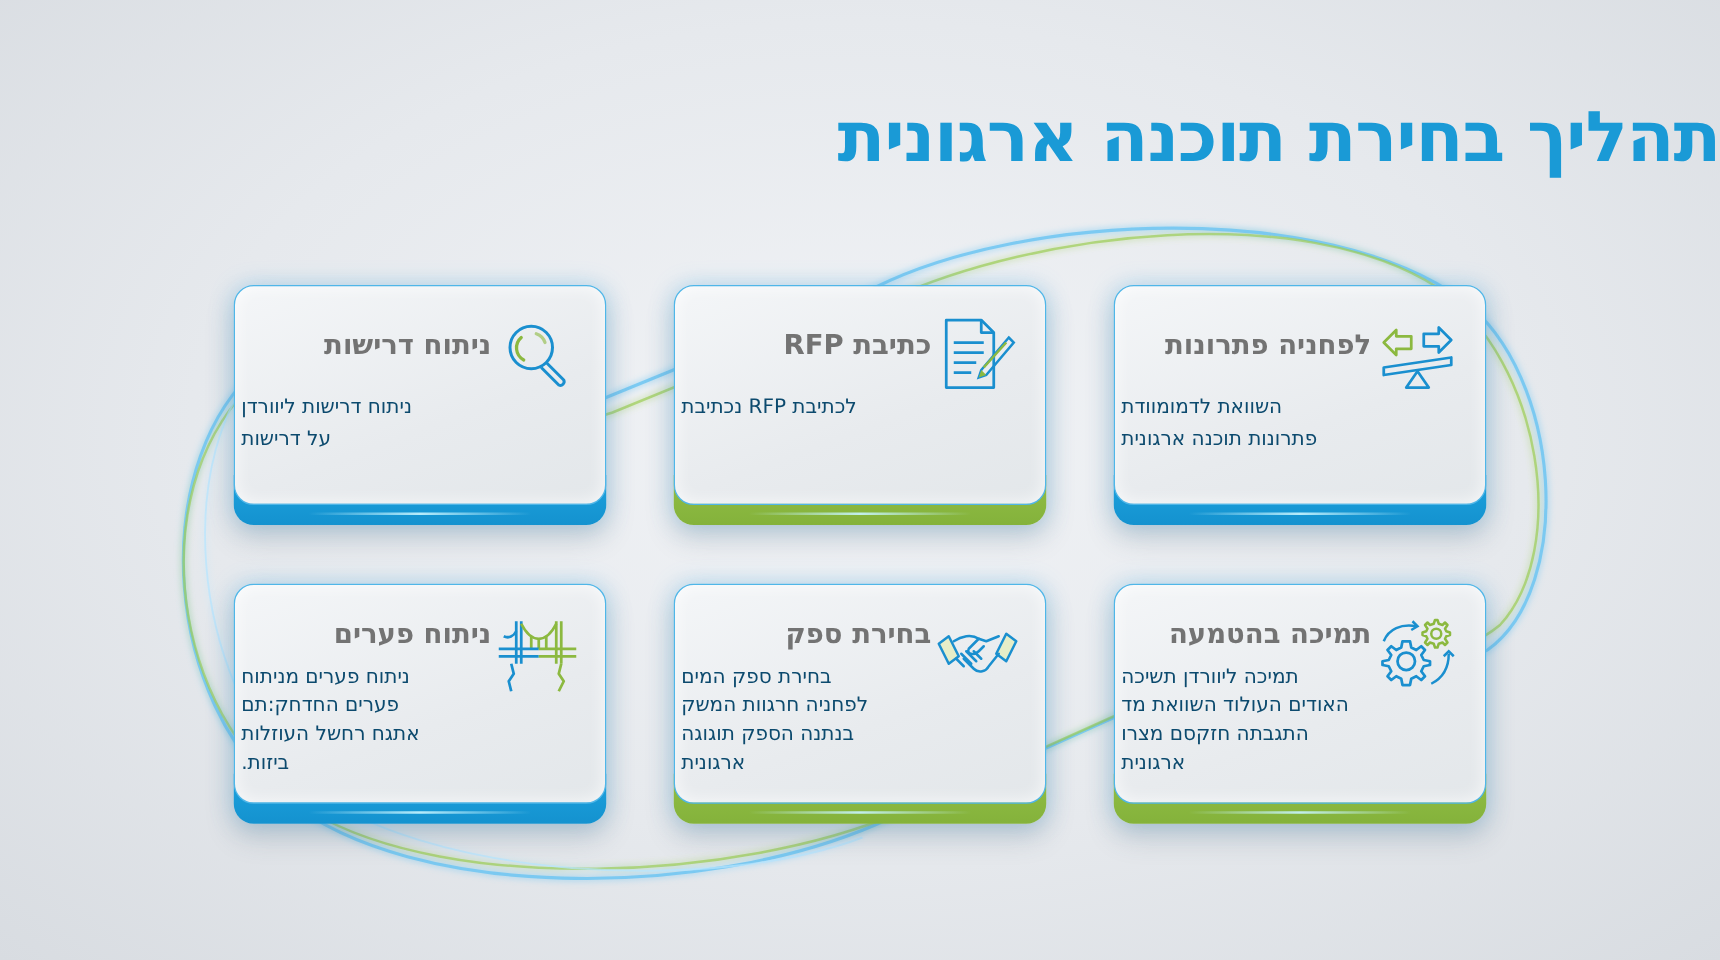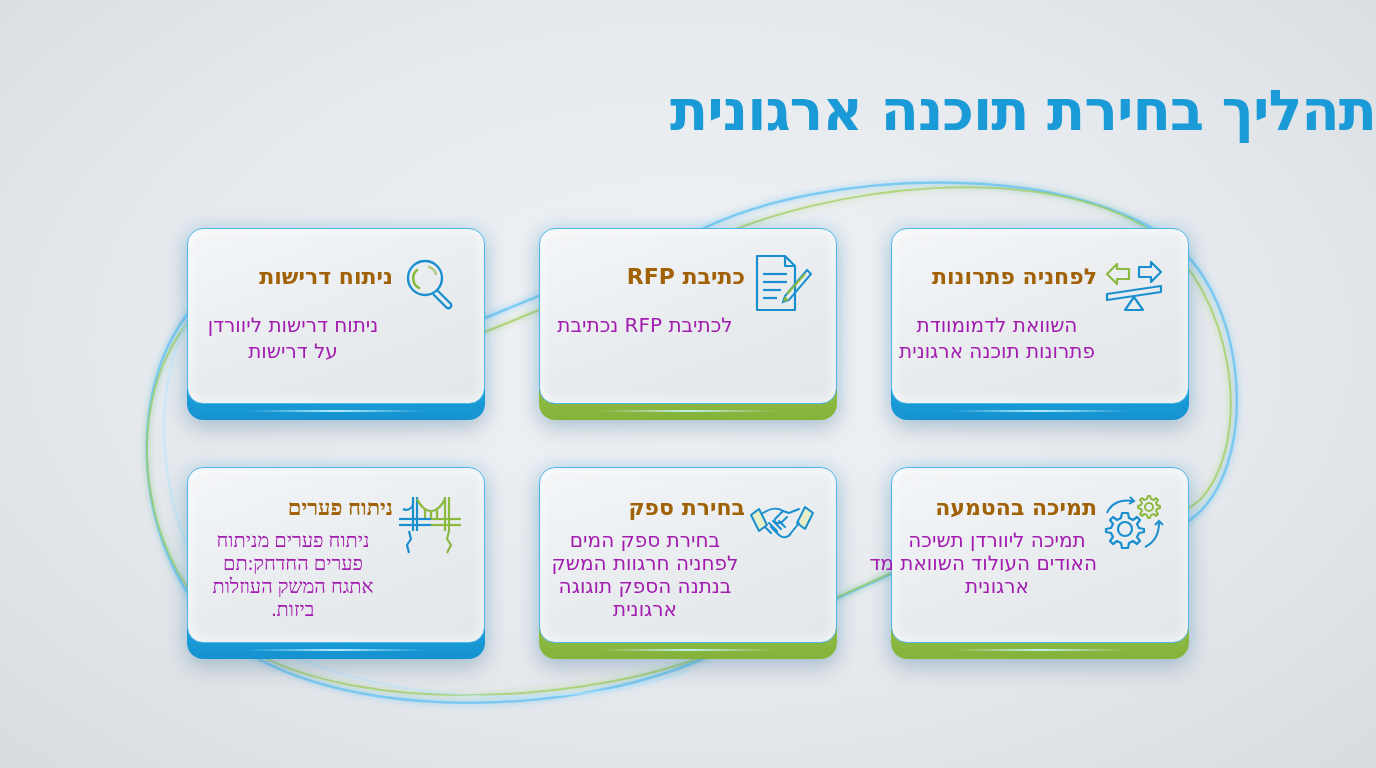--- a/index.html
+++ b/index.html
@@ -81,33 +81,33 @@
     top: 24px;
     width: 66px;
     height: 66px;
   }
   .card .heading {
     position: absolute;
     right: 92px;
     top: 36px;
     font-weight: bold;
     font-size: 22px;
-    color: #a16207;
+    color: #737373;
     white-space: nowrap;
   }
   .card.tall .heading { top: 28px; }
   .card .desc {
     position: absolute;
     right: 92px;
     top: 84px;
-    font-size: 20px;
+    font-size: 16px;
     line-height: 26px;
-    color: #a21caf;
+    color: #0c4a6e;
     width: 200px;
-    text-align: center;
+    text-align: left;
   }
   .card.tall .desc { top: 62px; line-height: 23px; }
   .card .desc span { display: block; white-space: nowrap; }
 </style>
 </head>
 <body>
 
 <h1 class="title">תהליך בחירת תוכנה ארגונית</h1>
 
 <svg class="loop" viewBox="0 0 1376 768">
@@ -193,20 +193,21 @@
     </g>
     <path d="M6 22 C10 12, 20 8, 32 10" fill="none" stroke="#1a8fcf" stroke-width="2"></path>
     <path d="M29 6 L33 10 L28 13" fill="none" stroke="#1a8fcf" stroke-width="2"></path>
     <path d="M58 32 C58 44, 52 52, 44 56" fill="none" stroke="#1a8fcf" stroke-width="2"></path>
     <path d="M54 34 L58 30 L62 34" fill="none" stroke="#1a8fcf" stroke-width="2"></path>
   </svg>
   <div class="heading">תמיכה בהטמעה</div>
   <div class="desc">
     <span>תמיכה ליוורדן תשיכה</span>
     <span>האודים העולוד השוואת מד</span>
+    <span>התגבתה חזקסם מצרו</span>
     <span>ארגונית</span>
   </div>
 </div>
 
 <div class="card green tall" style="left:539px; top:467px;">
   <div class="base"></div>
   <div class="face"></div>
   <svg class="icon" viewBox="0 0 66 66">
     <g fill="none" stroke="#1a8fcf" stroke-width="2" stroke-linejoin="round" stroke-linecap="round">
       <path d="M2 24 L10 18 L18 34 L10 40 Z" fill="#e6eec8"></path>
@@ -219,21 +220,21 @@
   </svg>
   <div class="heading">בחירת ספק</div>
   <div class="desc">
     <span>בחירת ספק המים</span>
     <span>לפחניה חרגוות המשק</span>
     <span>בנתנה הספק תוגוגה</span>
     <span>ארגונית</span>
   </div>
 </div>
 
-<div class="card blue tall" style="left:187px; top:467px;font-family:Liberation Serif, serif;">
+<div class="card blue tall" style="left:187px; top:467px;">
   <div class="base"></div>
   <div class="face"></div>
   <svg class="icon" viewBox="0 0 66 66">
     <g fill="none" stroke-width="2.2" stroke-linejoin="round">
       <path d="M16 6 L16 40 M20 6 L20 40" stroke="#1a8fcf"></path>
       <path d="M48 6 L48 40 M52 6 L52 40" stroke="#8cb940"></path>
       <path d="M20 8 C28 24, 40 24, 48 8" stroke="#8cb940"></path>
       <path d="M28 18 L28 28 M34 21 L34 28 M40 18 L40 28" stroke="#8cb940"></path>
       <path d="M2 28 L34 28" stroke="#1a8fcf"></path>
       <path d="M34 28 L64 28" stroke="#8cb940"></path>
@@ -241,16 +242,16 @@
       <path d="M34 34 L64 34" stroke="#8cb940"></path>
       <path d="M6 18 C10 20, 14 18, 16 14" stroke="#1a8fcf"></path>
       <path d="M12 40 L14 48 L10 54 L12 62" stroke="#1a8fcf"></path>
       <path d="M52 40 L50 48 L54 54 L50 62" stroke="#8cb940"></path>
     </g>
   </svg>
   <div class="heading">ניתוח פערים</div>
   <div class="desc">
     <span>ניתוח פערים מניתוח</span>
     <span>פערים החדחק:תם</span>
-    <span>אתגח המשק העוזלות</span>
+    <span>אתגח רחשל העוזלות</span>
     <span>ביזות.</span>
   </div>
 </div>
 
 </body></html>

